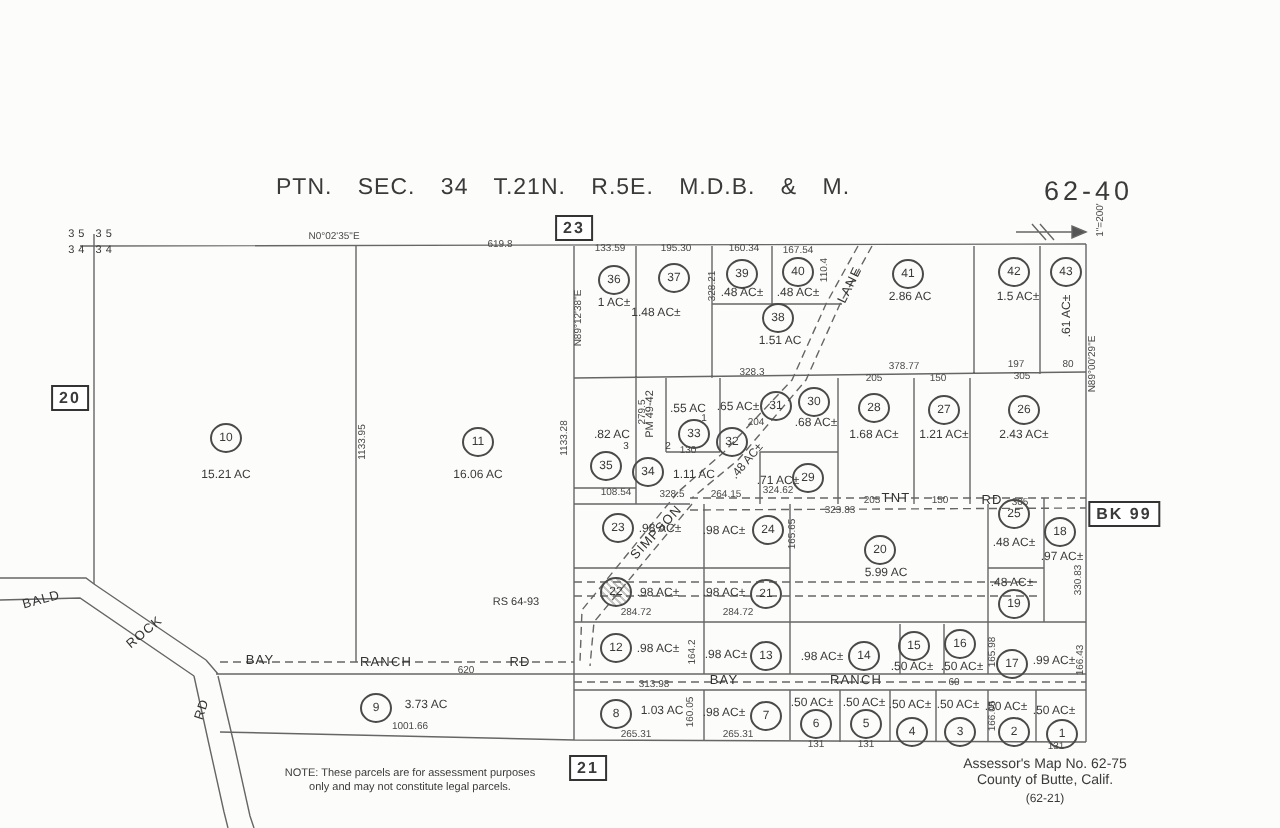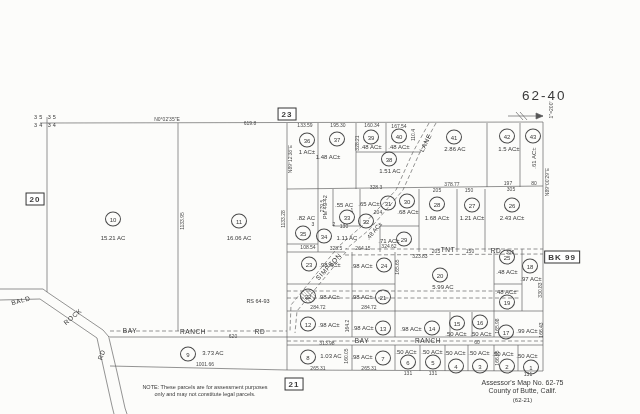--- a/index.html
+++ b/index.html
@@ -62,20 +62,21 @@
 
       <path d="M110,331 L287,331 M287,341 L543,341"></path>
       <path d="M345,249 L543,249 M345,255 L543,254"></path>
       <path d="M436,123 L420,152 L403,190 L369,230 L346,249"></path>
       <path d="M429,123 L413,152 L396,190 L362,226 L339,246"></path>
       <path d="M339,246 L291,305 L290,331 M346,252 L297,311 L295,333"></path>
       <path d="M287,291 L520,291 M287,298 L520,298"></path>
     </g>
   </svg>
 
+  <div class="title">PTN.  SEC.  34  T.21N.  R.5E.  M.D.B.  &amp;  M.</div>
   <div class="mapnum">62-40</div>
 
   <div class="credits">
     <div>Assessor's  Map  No.   62-75</div>
     <div>County  of  Butte,  Calif.</div>
     <div class="sub">(62-21)</div>
   </div>
 
   <div class="note">
     <div>NOTE: These parcels are for assessment purposes</div>

